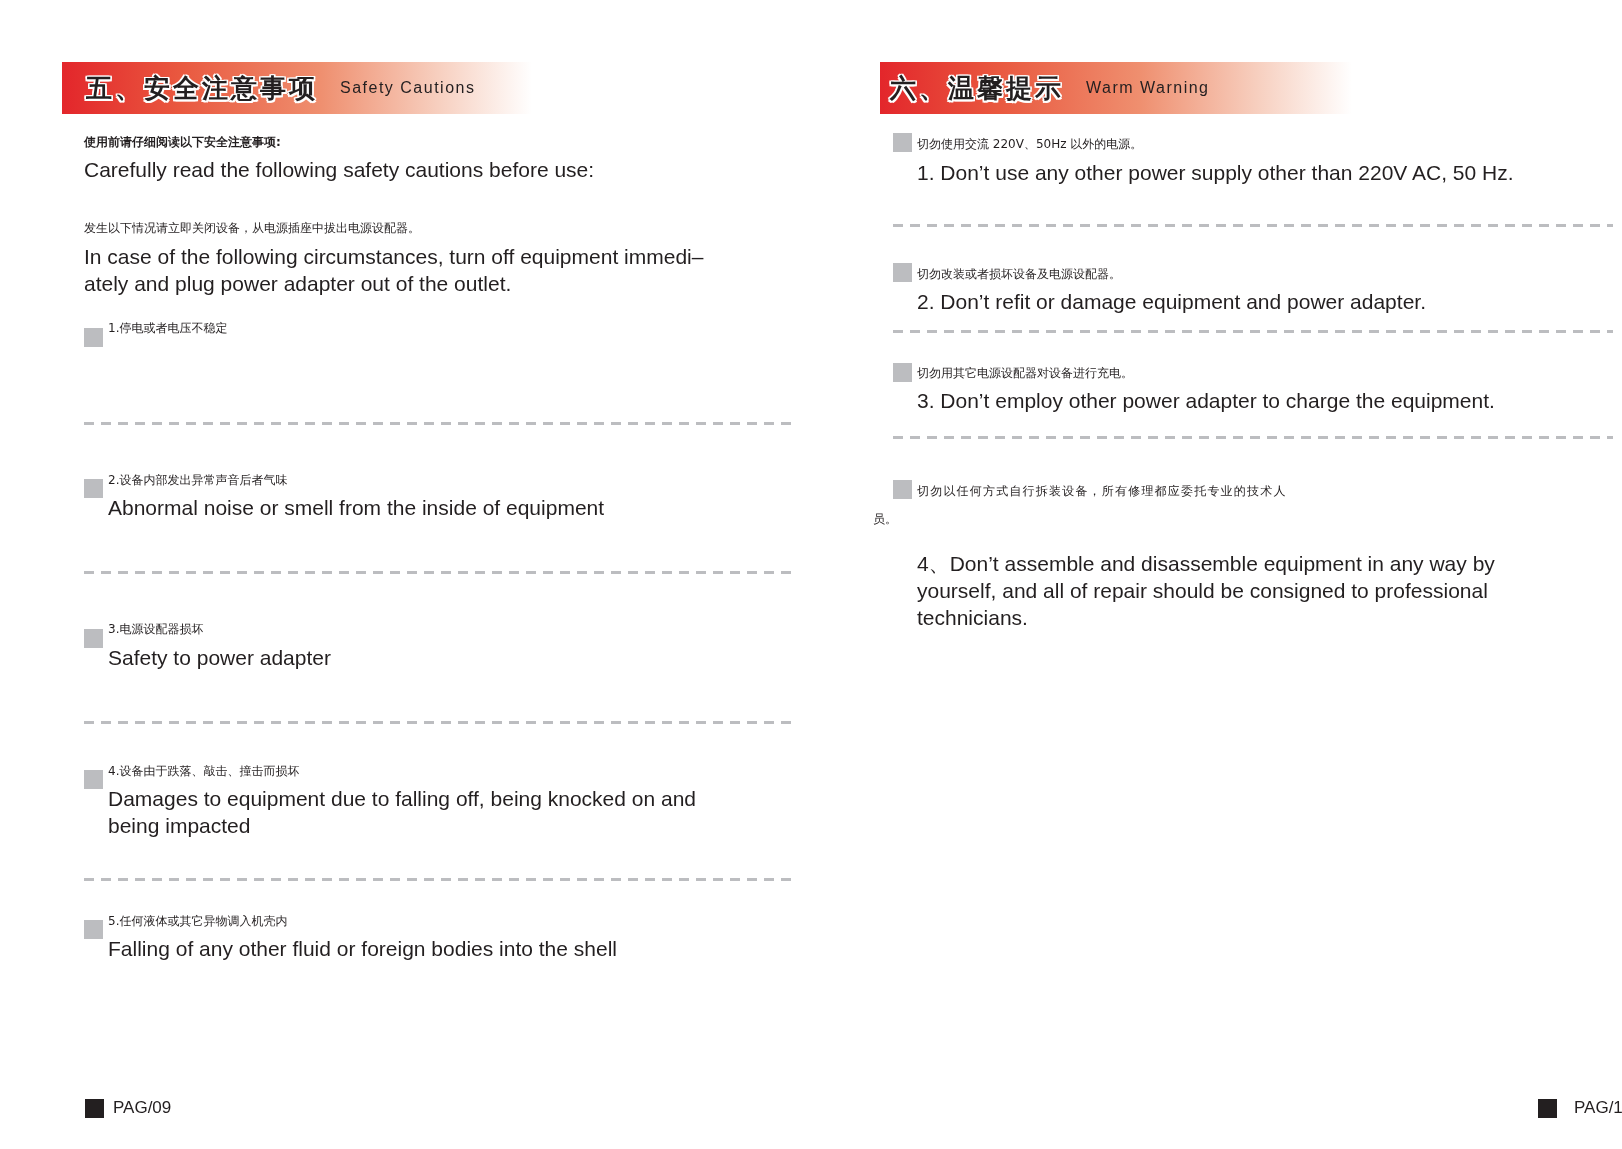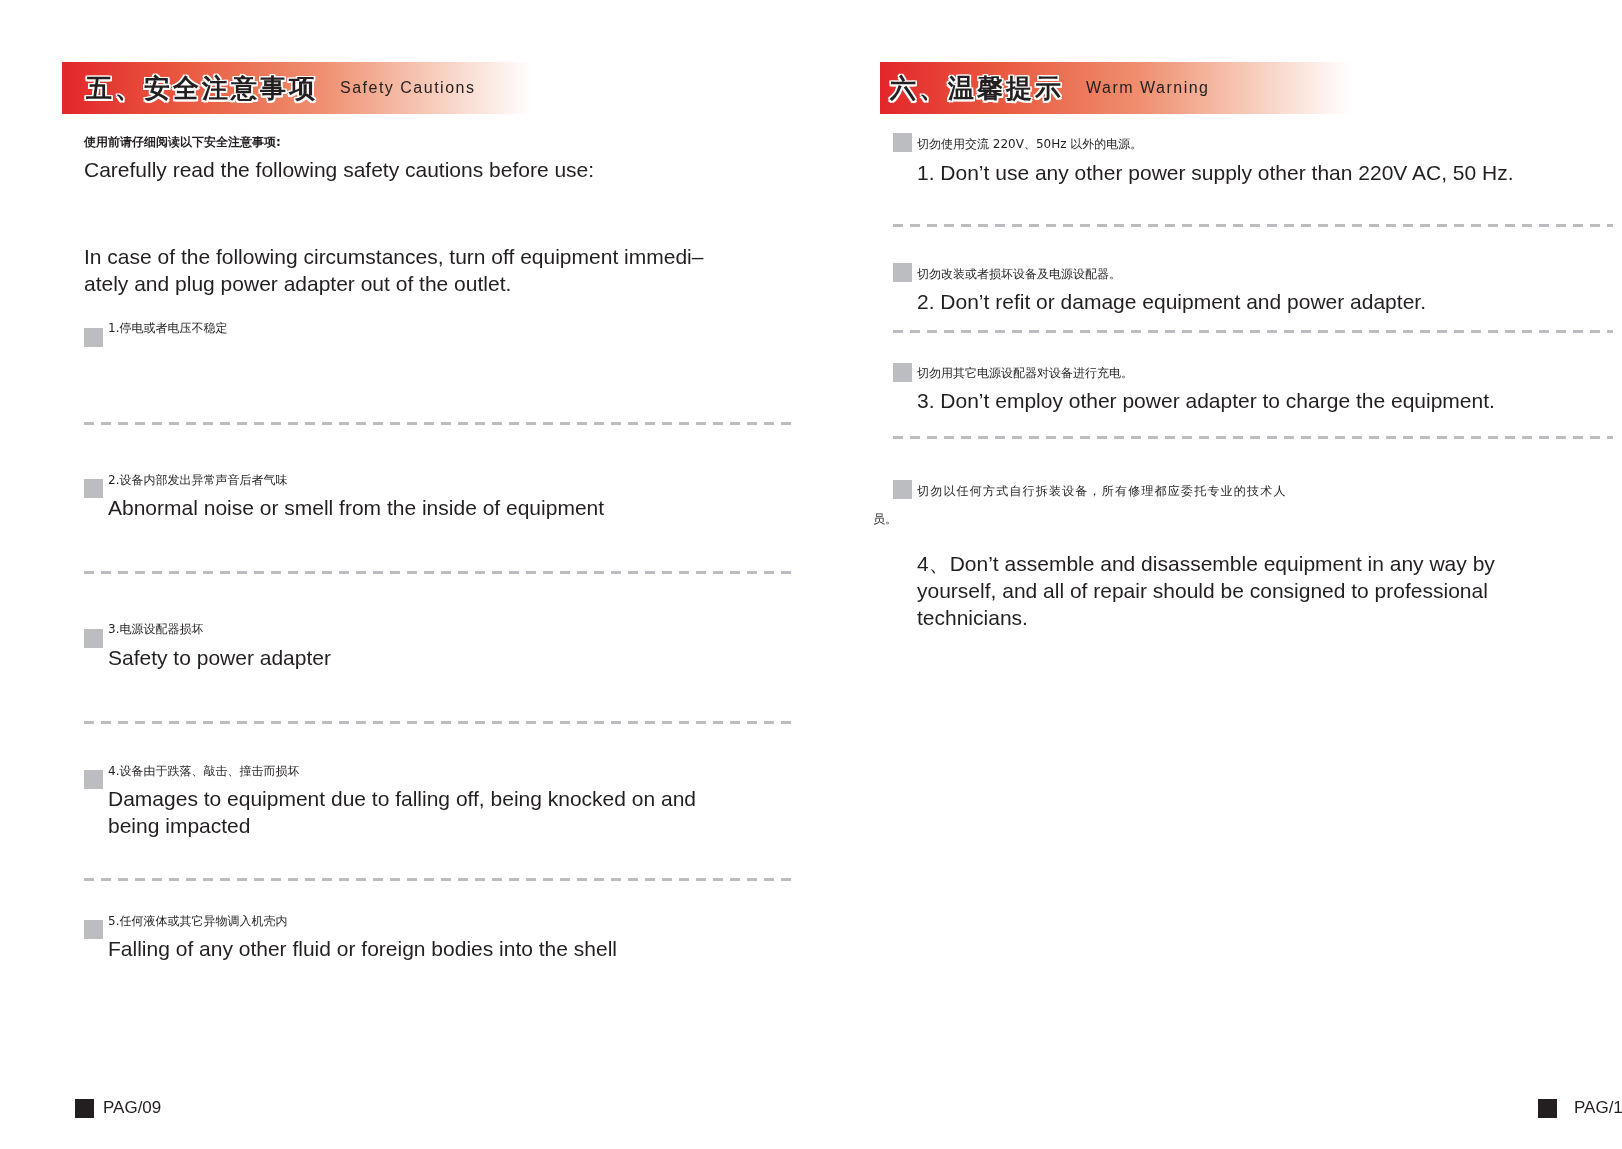--- a/index.html
+++ b/index.html
@@ -49,20 +49,21 @@
 
 <div class="page page-left">
   <div class="section-header">
     <span class="cn">五、安全注意事项</span>
     <span class="en">Safety Cautions</span>
   </div>
 
   <div class="text cn" style="left:68px; top:113px; font-weight:bold;">使用前请仔细阅读以下安全注意事项:</div>
   <div class="text" style="left:68px; top:140px;text-align:center;">Carefully read the following safety cautions before use:</div>
 
+  <div class="text cn" style="left:68px; top:199px;">发生以下情况请立即关闭设备，从电源插座中拔出电源设配器。</div>
   <div class="text" style="left:68px; top:227px;">In case of the following circumstances, turn off equipment immedi–</div>
   <div class="text" style="left:68px; top:254px;">ately and plug power adapter out of the outlet.</div>
 
   <div class="bullet" style="left:68px; top:312px;"></div>
   <div class="text cn" style="left:92px; top:299px;">1.停电或者电压不稳定</div>
   <div class="dash" style="left:68px; top:406px; width:712px;"></div>
 
   <div class="bullet" style="left:68px; top:463px;"></div>
   <div class="text cn" style="left:92px; top:451px;">2.设备内部发出异常声音后者气味</div>
   <div class="text" style="left:92px; top:478px;">Abnormal noise or smell from the inside of equipment</div>
@@ -76,21 +77,21 @@
   <div class="bullet" style="left:68px; top:754px;"></div>
   <div class="text cn" style="left:92px; top:742px;">4.设备由于跌落、敲击、撞击而损坏</div>
   <div class="text" style="left:92px; top:769px;">Damages to equipment due to falling off, being knocked on and</div>
   <div class="text" style="left:92px; top:796px;">being  impacted</div>
   <div class="dash" style="left:68px; top:862px; width:712px;"></div>
 
   <div class="bullet" style="left:68px; top:904px;"></div>
   <div class="text cn" style="left:92px; top:892px;">5.任何液体或其它异物调入机壳内</div>
   <div class="text" style="left:92px; top:919px;">Falling of any other fluid or foreign bodies into the shell</div>
 
-  <div class="footer" style="left:55px;text-align:center;">
+  <div class="footer" style="left:65px;text-align:center;">
     <span class="sq"></span>
     <span class="lbl">PAG/09</span>
   </div>
 </div>
 
 <div class="page page-right">
   <div class="section-header">
     <span class="cn">六、温馨提示</span>
     <span class="en">Warm Warning</span>
   </div>

